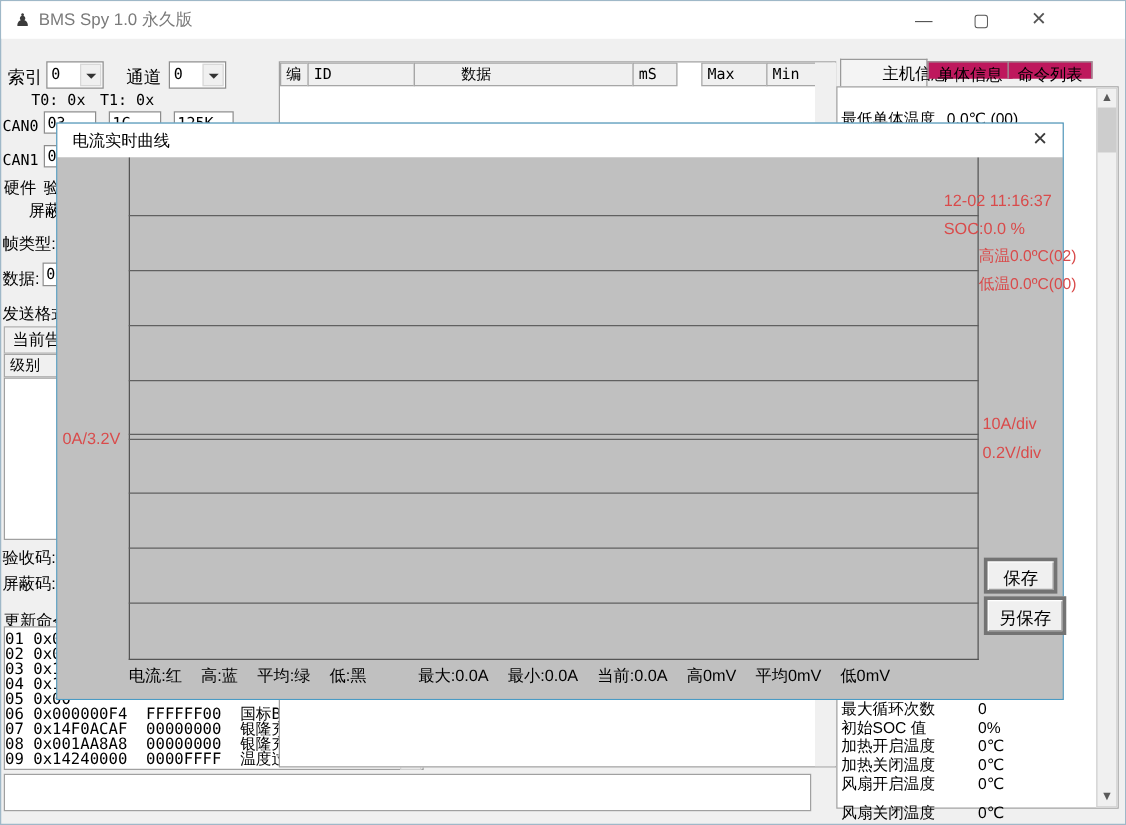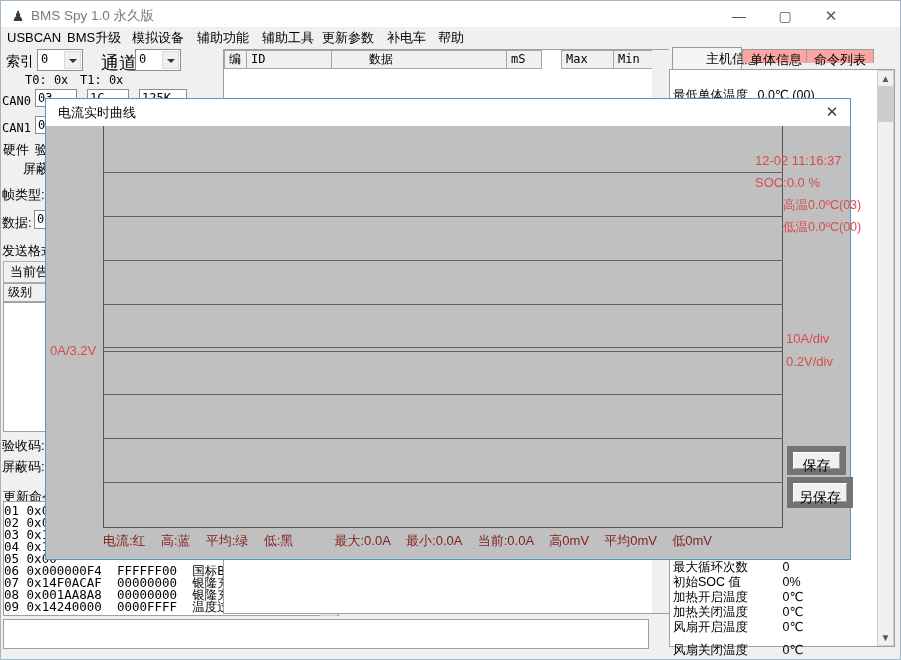--- a/index.html
+++ b/index.html
@@ -154,21 +154,21 @@
     padding-left: 4px;
     color: #000;
     white-space: nowrap;
     overflow: hidden;
   }
 
   
   .tab {
     position: absolute;
     top: 0; height: 14px;
-    background: #fca5a5;
+    background: #be185d;
     border: 1px solid #9a9a9a;
     border-bottom: none;
     box-sizing: border-box;
     font-size: 13px;
     line-height: 19px;
     text-align: center;
     color: #000;
     white-space: nowrap;
   }
   .tab.sel { top: -2px; height: 23px; line-height: 21px; background: #f4f4f4; }
@@ -277,69 +277,59 @@
   .redtxt {
     position: absolute;
     color: #d94b4b;
     white-space: nowrap;
     font-size: 13px;
   }
 
   .dlg-btn {
     position: absolute;
     background: #f0f0f0;
-    border: 6px solid #737373;
+    border: 3px solid #737373;
     box-shadow: inset 1px 1px 0 #ffffff, inset -1px -1px 0 #a0a0a0;
     box-sizing: border-box;
     font-size: 14px;
     text-align: center;
     color: #000;
     white-space: nowrap;
   }
 
   #status-line {
     position: absolute;
     left: 57px;
     top: 406px;
     font-size: 13px;
-    color: #7f1d1d;
+    color: #000000;
     white-space: nowrap;
   }
   #status-line span { display: inline-block; }
 </style>
 </head>
 <body>
 
 <div id="app-window">
 
   <div id="titlebar">
     <div id="title-icon">♟</div>
     <div id="title-text">BMS Spy 1.0 永久版</div>
     <div class="wbtn" id="btn-min">—</div>
     <div class="wbtn" id="btn-max">▢</div>
     <div class="wbtn" id="btn-close">✕</div>
   </div>
 
-  <div id="menubar">
-    <div class="menu-item" style="left:6px">USBCAN</div>
-    <div class="menu-item" style="left:66px">BMS升级</div>
-    <div class="menu-item" style="left:131px">模拟设备</div>
-    <div class="menu-item" style="left:196px">辅助功能</div>
-    <div class="menu-item" style="left:261px">辅助工具</div>
-    <div class="menu-item" style="left:321px">更新参数</div>
-    <div class="menu-item" style="left:386px">补电车</div>
-    <div class="menu-item" style="left:437px">帮助</div>
-  </div>
 
   <div class="w-label" style="left:5px; top:53px; font-size:14px;">索引</div>
   <div class="w-combo" style="left:36px; top:48px; width:46px; height:22px;">
     <span class="cval">0</span>
     <span class="carrow"></span>
   </div>
-  <div class="w-label" style="left:100px; top:53px; font-size:18px;">通道</div>
+  <div class="w-label" style="left:100px; top:53px; font-size:14px;">通道</div>
   <div class="w-combo" style="left:134px; top:48px; width:46px; height:22px;">
     <span class="cval">0</span>
     <span class="carrow"></span>
   </div>
 
   <div class="w-label w-mono" style="left:24px; top:73px;">T0: 0x</div>
   <div class="w-label w-mono" style="left:79px; top:73px;">T1: 0x</div>
 
   <div class="w-label w-mono" style="left:1px; top:94px;">CAN0</div>
   <div class="w-field" style="left:34px; top:88px; width:42px; height:18px;">03</div>
@@ -464,21 +454,21 @@
         <div class="gridline" style="top:178px;"></div>
         <div class="gridline center" style="top:221px;"></div>
         <div class="gridline center" style="top:225px;"></div>
         <div class="gridline" style="top:268px;"></div>
         <div class="gridline" style="top:312px;"></div>
         <div class="gridline" style="top:356px;"></div>
       </div>
 
       <div class="redtxt" style="left:709px; top:27px;">12-02 11:16:37</div>
       <div class="redtxt" style="left:709px; top:49px;">SOC:0.0 %</div>
-      <div class="redtxt" style="left:737px; top:71px; font-size:12.5px;">高温0.0ºC(03)</div>
+      <div class="redtxt" style="left:737px; top:71px; font-size:12.5px;">高温0.0ºC(02)</div>
       <div class="redtxt" style="left:737px; top:93px; font-size:12.5px;">低温0.0ºC(00)</div>
       <div class="redtxt" style="left:740px; top:205px;">10A/div</div>
       <div class="redtxt" style="left:740px; top:228px;">0.2V/div</div>
 
       <div class="dlg-btn" style="left:741px; top:320px; width:59px; height:29px; line-height:27px;">保存</div>
       <div class="dlg-btn" style="left:741px; top:351px; width:66px; height:31px; line-height:29px;">另保存</div>
 
       <div id="status-line">
         <span>电流:红</span>
         <span style="width:8px"></span>

